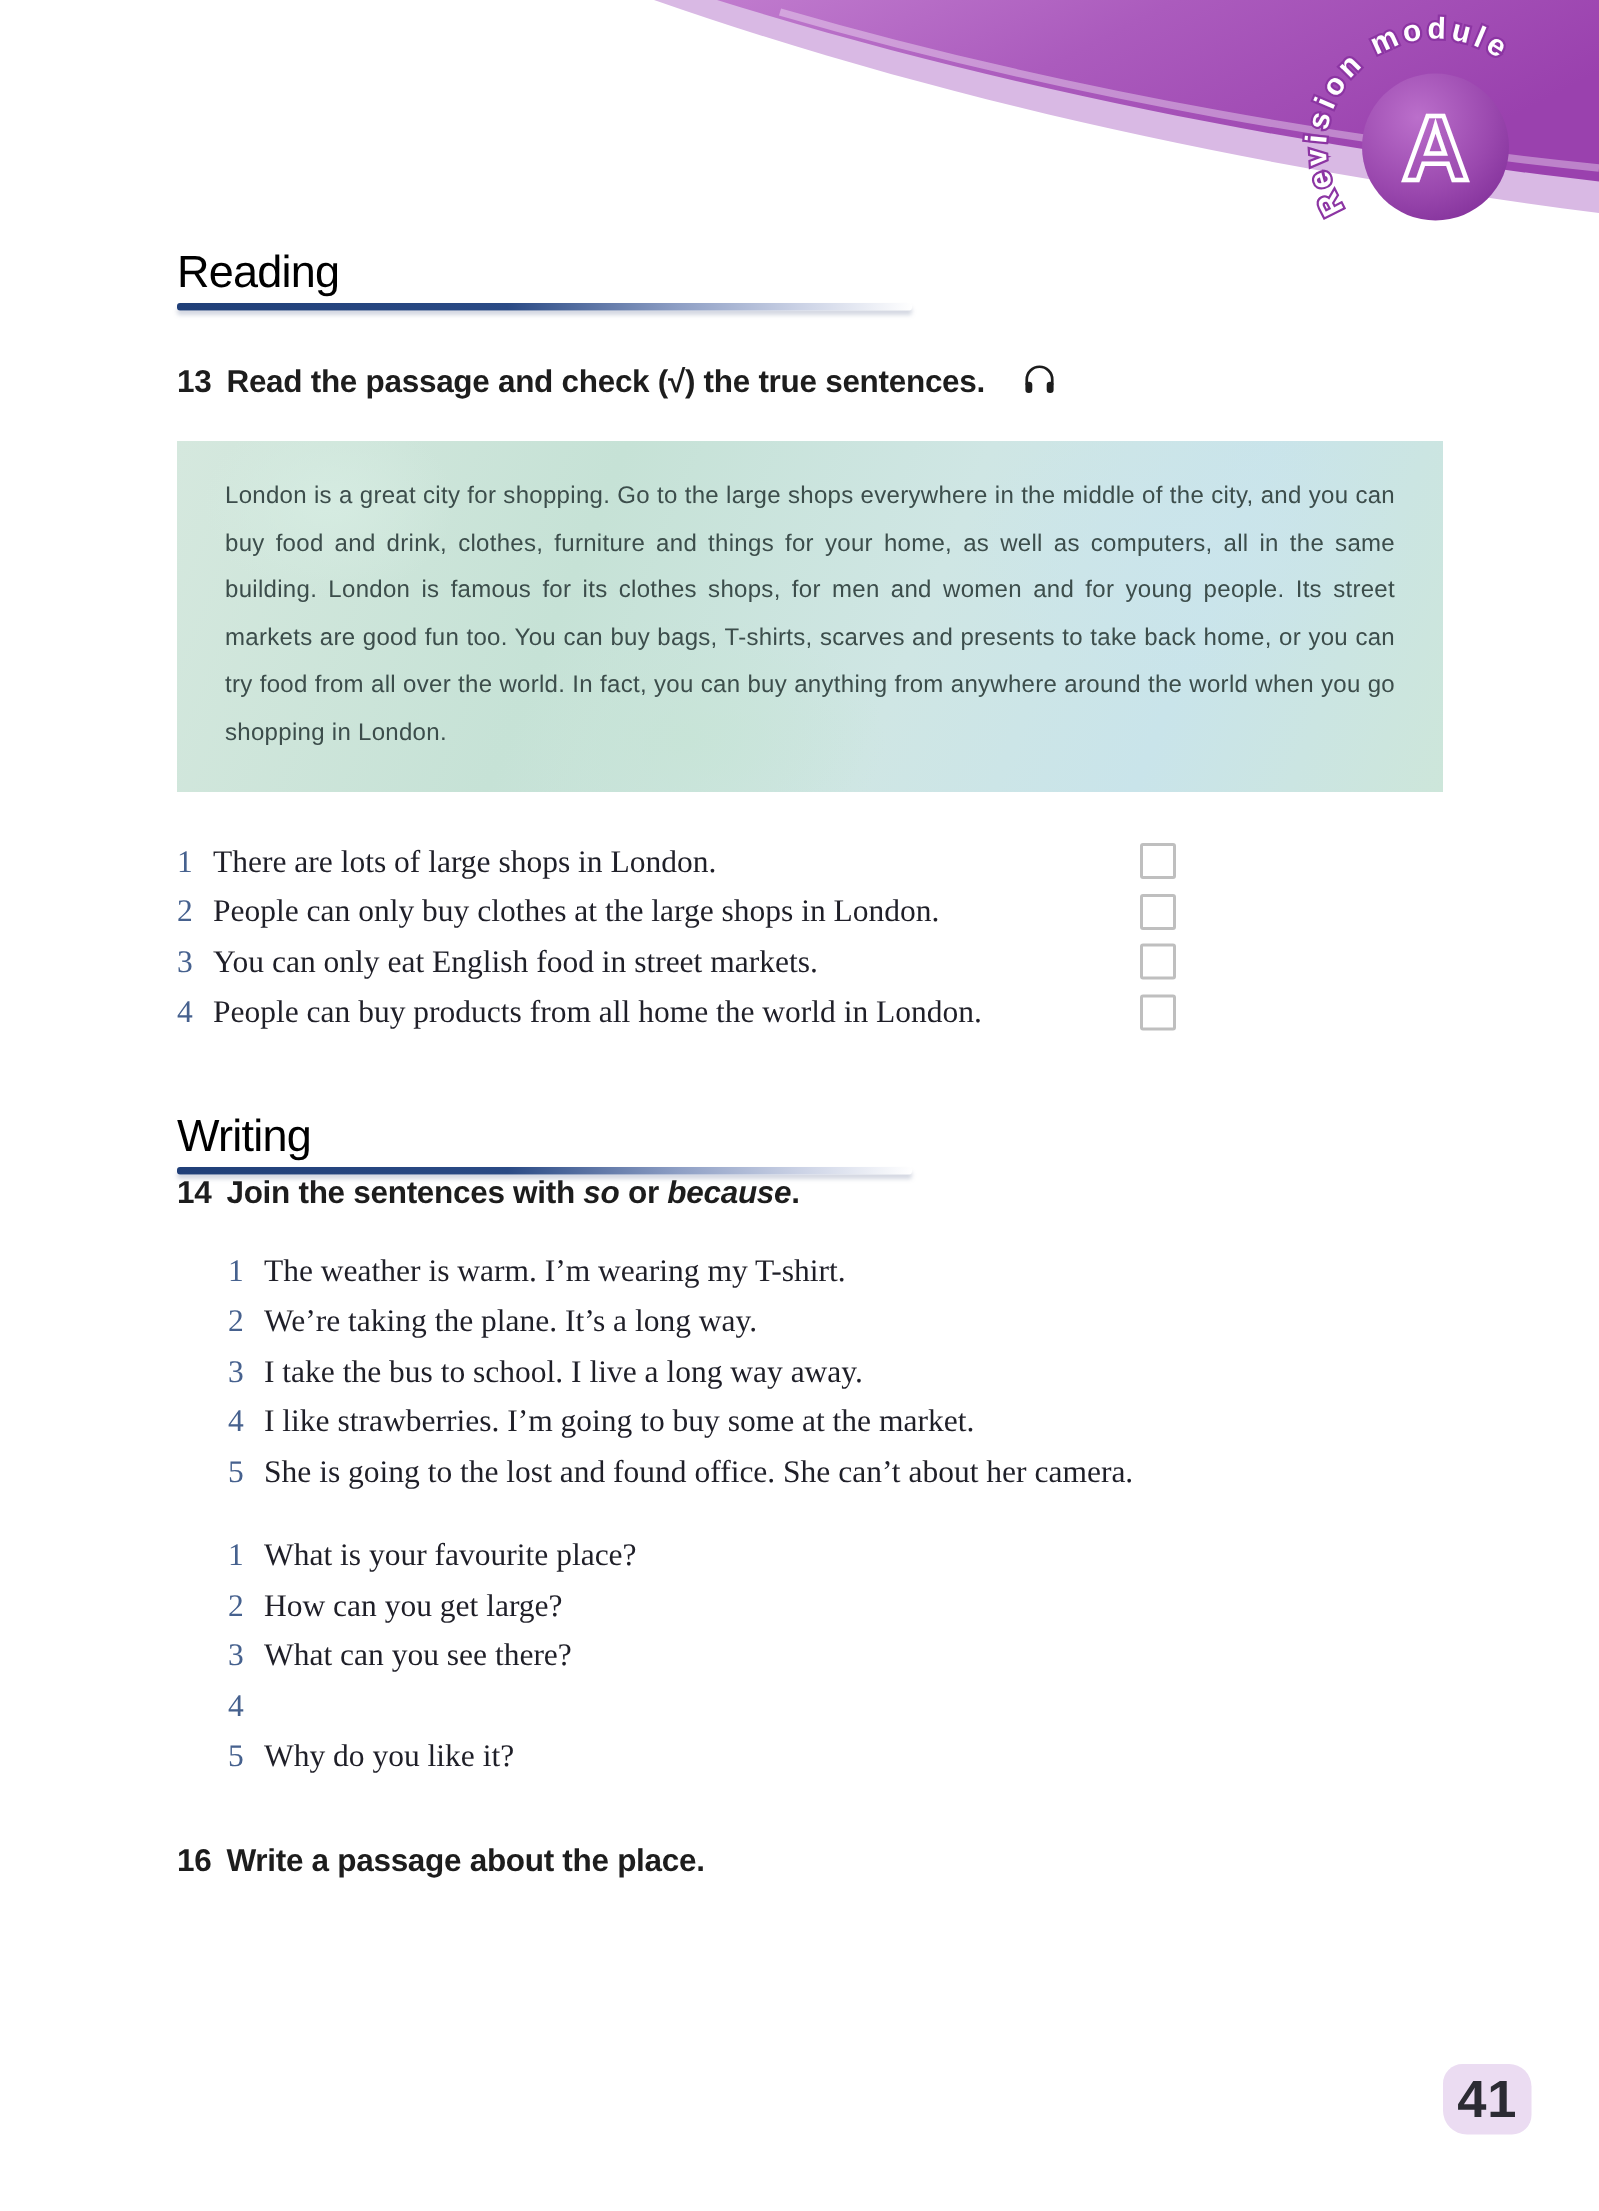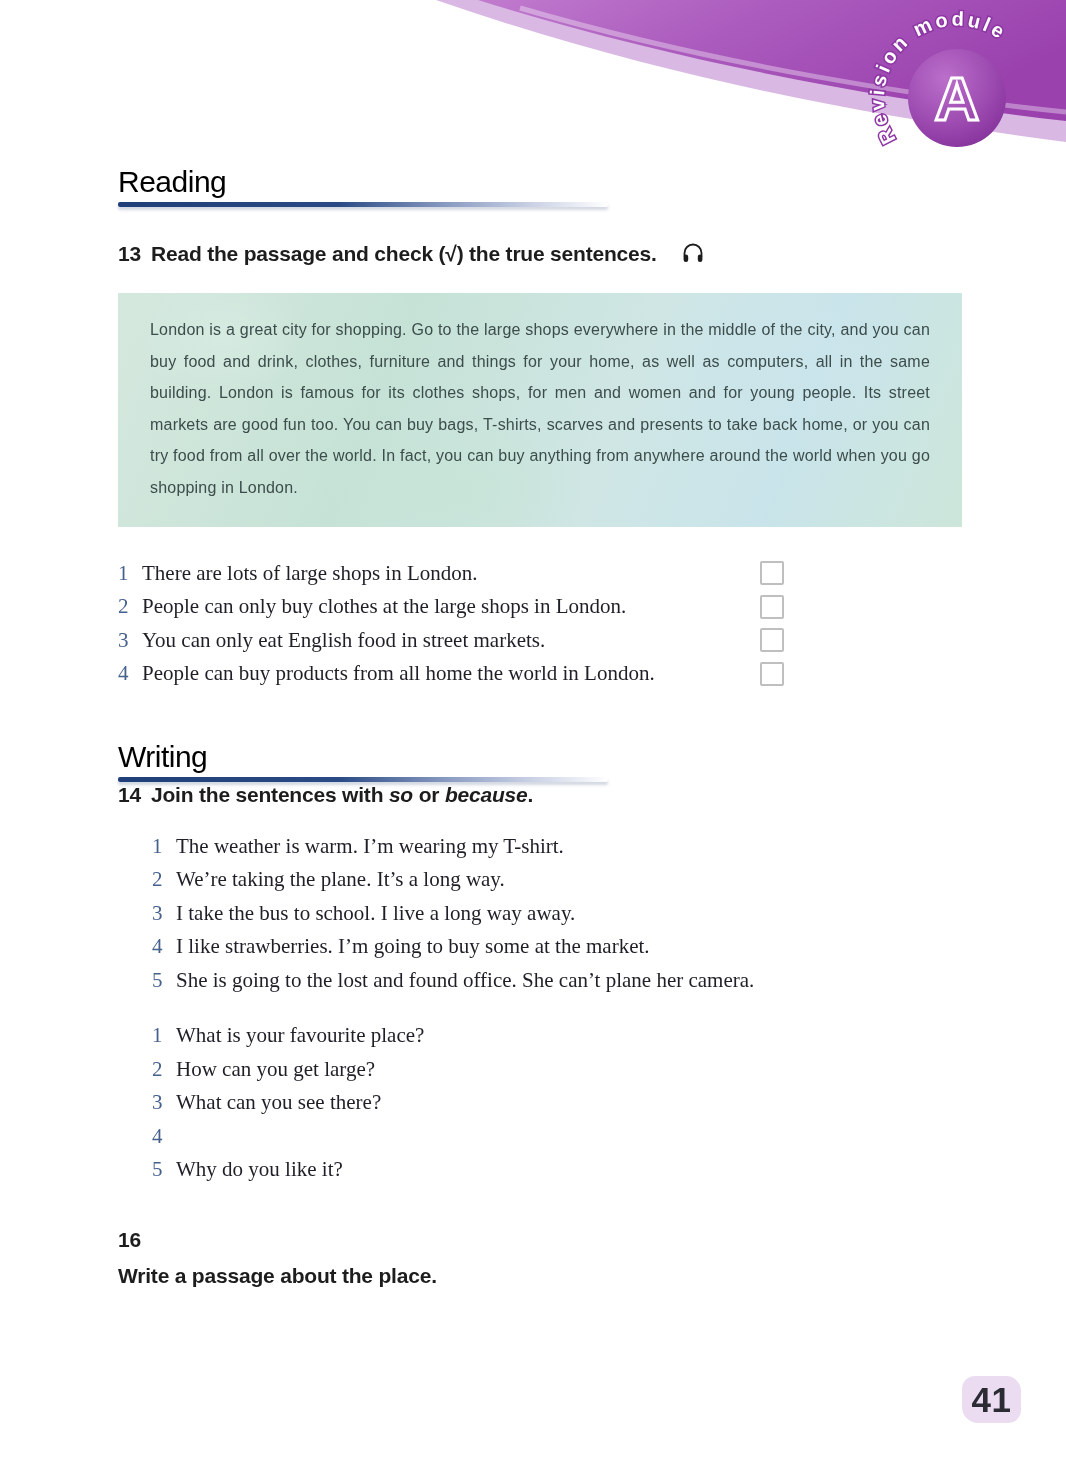--- a/index.html
+++ b/index.html
@@ -53,21 +53,21 @@
   .stmt-list{width:666px;}
   .stmt-list .row .checkbox{
     margin-left:auto;align-self:center;flex:none;
     width:20px;height:20px;border:2px solid #bfbfbf;border-radius:2px;background:#fff;
   }
 
   .writing-block{margin-top:50px;}
   .ex14{}
   .plain-list{margin-top:22px;padding-left:34px;}
   .ex15{margin-top:44px;}
-  .ex16{margin-top:40px;flex-direction:column;}
+  .ex16{margin-top:40px;}
 
   
   .page-badge{
     position:absolute;left:962px;top:1376px;width:59px;height:47px;
     background:#ebdcf2;border-radius:13px 15px 13px 16px;
     display:flex;align-items:center;justify-content:center;
     font-size:35px;font-weight:bold;color:#2b2b33;letter-spacing:0.5px;
   }
 </style>
 </head>
@@ -166,21 +166,21 @@
         <div class="row">
           <span class="num">3</span>
           <span>I take the bus to school. I live a long way away.</span>
         </div>
         <div class="row">
           <span class="num">4</span>
           <span>I like strawberries. I’m going to buy some at the market.</span>
         </div>
         <div class="row">
           <span class="num">5</span>
-          <span>She is going to the lost and found office. She can’t plane her camera.</span>
+          <span>She is going to the lost and found office. She can’t about her camera.</span>
         </div>
       </div>
 
 
       <div class="list plain-list">
         <div class="row">
           <span class="num">1</span>
           <span>What is your favourite place?</span>
         </div>
         <div class="row">

